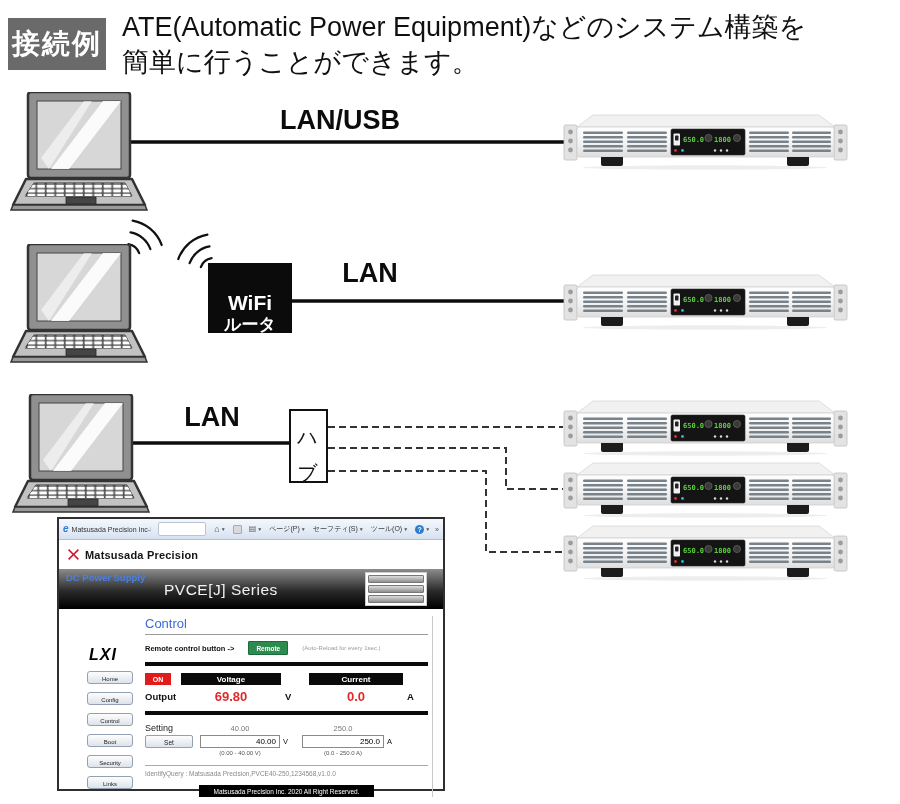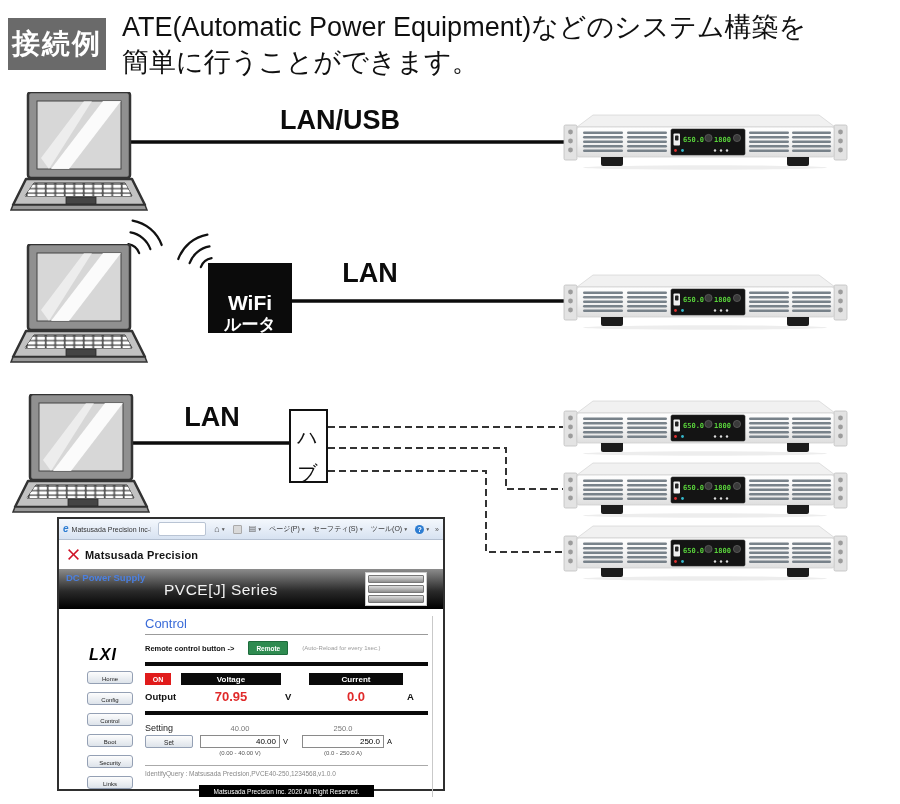--- a/index.html
+++ b/index.html
@@ -311,21 +311,21 @@
 
         <div class="blackbar"></div>
 
         <div class="outgrid">
           <span class="onbadge">ON</span>
           <span class="hdrbar">Voltage</span>
           <span></span>
           <span class="hdrbar">Current</span>
           <span></span>
           <span class="outlabel">Output</span>
-          <span class="outval">70.95</span>
+          <span class="outval">69.80</span>
           <span class="outunit">V</span>
           <span class="outval">0.0</span>
           <span class="outunit">A</span>
         </div>
 
         <div class="blackbar"></div>
 
         <div class="setgrid">
           <span class="set-label">Setting</span>
           <span class="gval">40.00</span>

